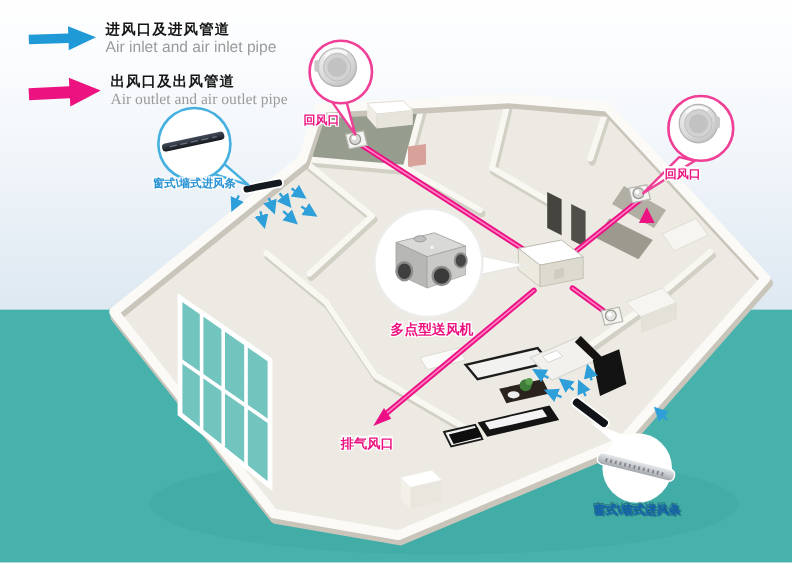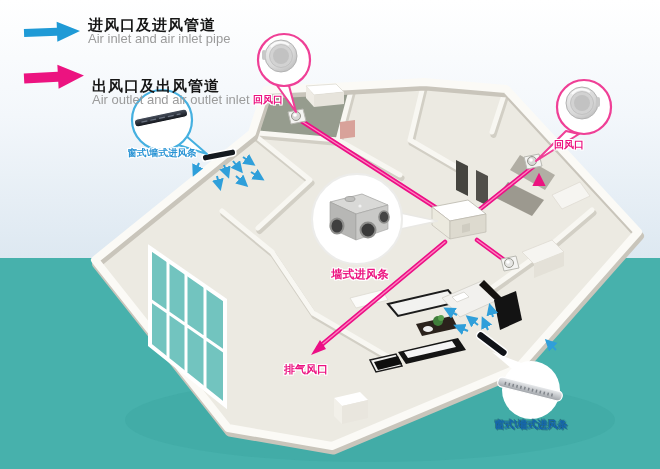--- a/index.html
+++ b/index.html
@@ -7,21 +7,21 @@
     position:relative;width:660px;height:469px;overflow:hidden;
     font-family:"Liberation Sans","DejaVu Sans",sans-serif;
     background:#fff;
   }
   .sky{position:absolute;left:0;top:0;width:660px;height:258px;
     background:linear-gradient(180deg,#ffffff 0%,#f3f7fb 45%,#dde8f1 100%);}
   .ground{position:absolute;left:0;top:258px;width:660px;height:211px;background:#47b1ac;}
   svg.scene{position:absolute;left:0;top:0;}
   
   .legend-row{position:absolute;display:flex;align-items:flex-start;}
-  .legend-text .zh{font-size:15px;font-weight:bold;color:#161616;letter-spacing:1px;line-height:15px;}
+  .legend-text .zh{font-size:12px;font-weight:bold;color:#161616;letter-spacing:1px;line-height:15px;}
   .legend-text .en{font-size:13px;color:#9b9b9b;line-height:13px;}
   
   .lbl{position:absolute;transform:translateX(-50%);white-space:nowrap;font-weight:bold;}
   .lbl-pink{color:#ec1380;
     text-shadow:-1px -1px 0 #fff,1px -1px 0 #fff,-1px 1px 0 #fff,1px 1px 0 #fff,0 -1px 0 #fff,0 1px 0 #fff,-1px 0 0 #fff,1px 0 0 #fff;margin-top:20px;}
   .lbl-blue{color:#2893d4;
     text-shadow:-1px -1px 0 #fff,1px -1px 0 #fff,-1px 1px 0 #fff,1px 1px 0 #fff,0 -1px 0 #fff,0 1px 0 #fff,-1px 0 0 #fff,1px 0 0 #fff;}
   .lbl-blue-dark{color:#1565ae;
     text-shadow:-1px -1px 0 rgba(13,60,90,.45),1px 1px 0 rgba(13,60,90,.45);}
   #lbl-c1{left:268px;top:73px;font-size:10px;}
@@ -251,26 +251,26 @@
       <polygon points="24,72 58,72 58,65 84,77 58,89 58,82 24,82" fill="#ec1380"></polygon>
     </g>
   </svg>
 
   <div class="legend-row" style="left:88px;top:17px;">
     <div class="legend-text">
       <div class="zh">进风口及进风管道</div>
       <div class="en">Air inlet and air inlet pipe</div>
     </div>
   </div>
-  <div class="legend-row" style="left:92px;top:78px;">
+  <div class="legend-row" style="left:92px;top:61px;font-family:Liberation Serif, serif;">
     <div class="legend-text">
       <div class="zh">出风口及出风管道</div>
-      <div class="en">Air outlet and air outlet inlet</div>
+      <div class="en">Air outlet and air outlet pipe</div>
     </div>
   </div>
 
   <div id="lbl-c1" class="lbl lbl-pink">回风口</div>
   <div id="lbl-c2" class="lbl lbl-pink">回风口</div>
   <div id="lbl-c3" class="lbl lbl-blue">窗式\墙式进风条</div>
-  <div id="lbl-c4" class="lbl lbl-pink">墙式进风条</div>
+  <div id="lbl-c4" class="lbl lbl-pink">多点型送风机</div>
   <div id="lbl-c5" class="lbl lbl-blue-dark">窗式\墙式进风条</div>
   <div id="lbl-exhaust" class="lbl lbl-pink">排气风口</div>
 </div>
 
 </body></html>

